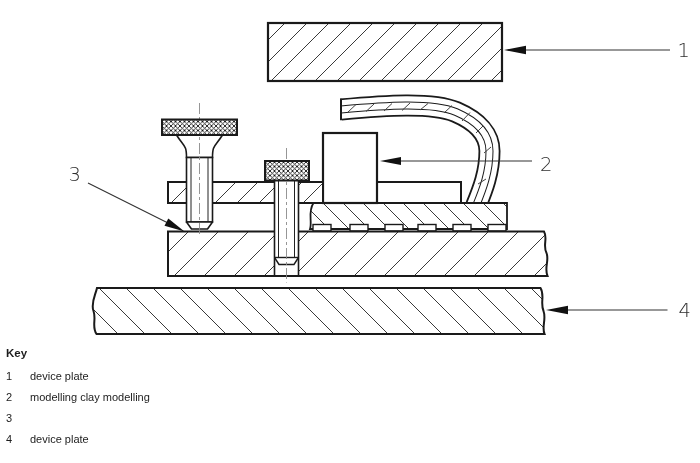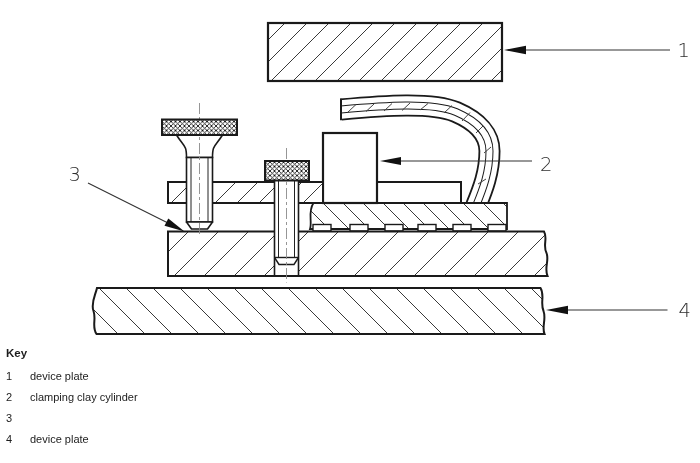--- a/index.html
+++ b/index.html
@@ -142,21 +142,21 @@
   </svg>
 
   <div class="key">
     <div class="key-title">Key</div>
     <div class="key-row">
       <span class="key-num">1</span>
       <span class="key-label">device plate</span>
     </div>
     <div class="key-row">
       <span class="key-num">2</span>
-      <span class="key-label">clamping clay cylinder</span>
+      <span class="key-label">modelling clay modelling</span>
     </div>
     <div class="key-row">
       <span class="key-num">3</span>
     </div>
     <div class="key-row">
       <span class="key-num">4</span>
       <span class="key-label">device plate</span>
     </div>
   </div>
 

